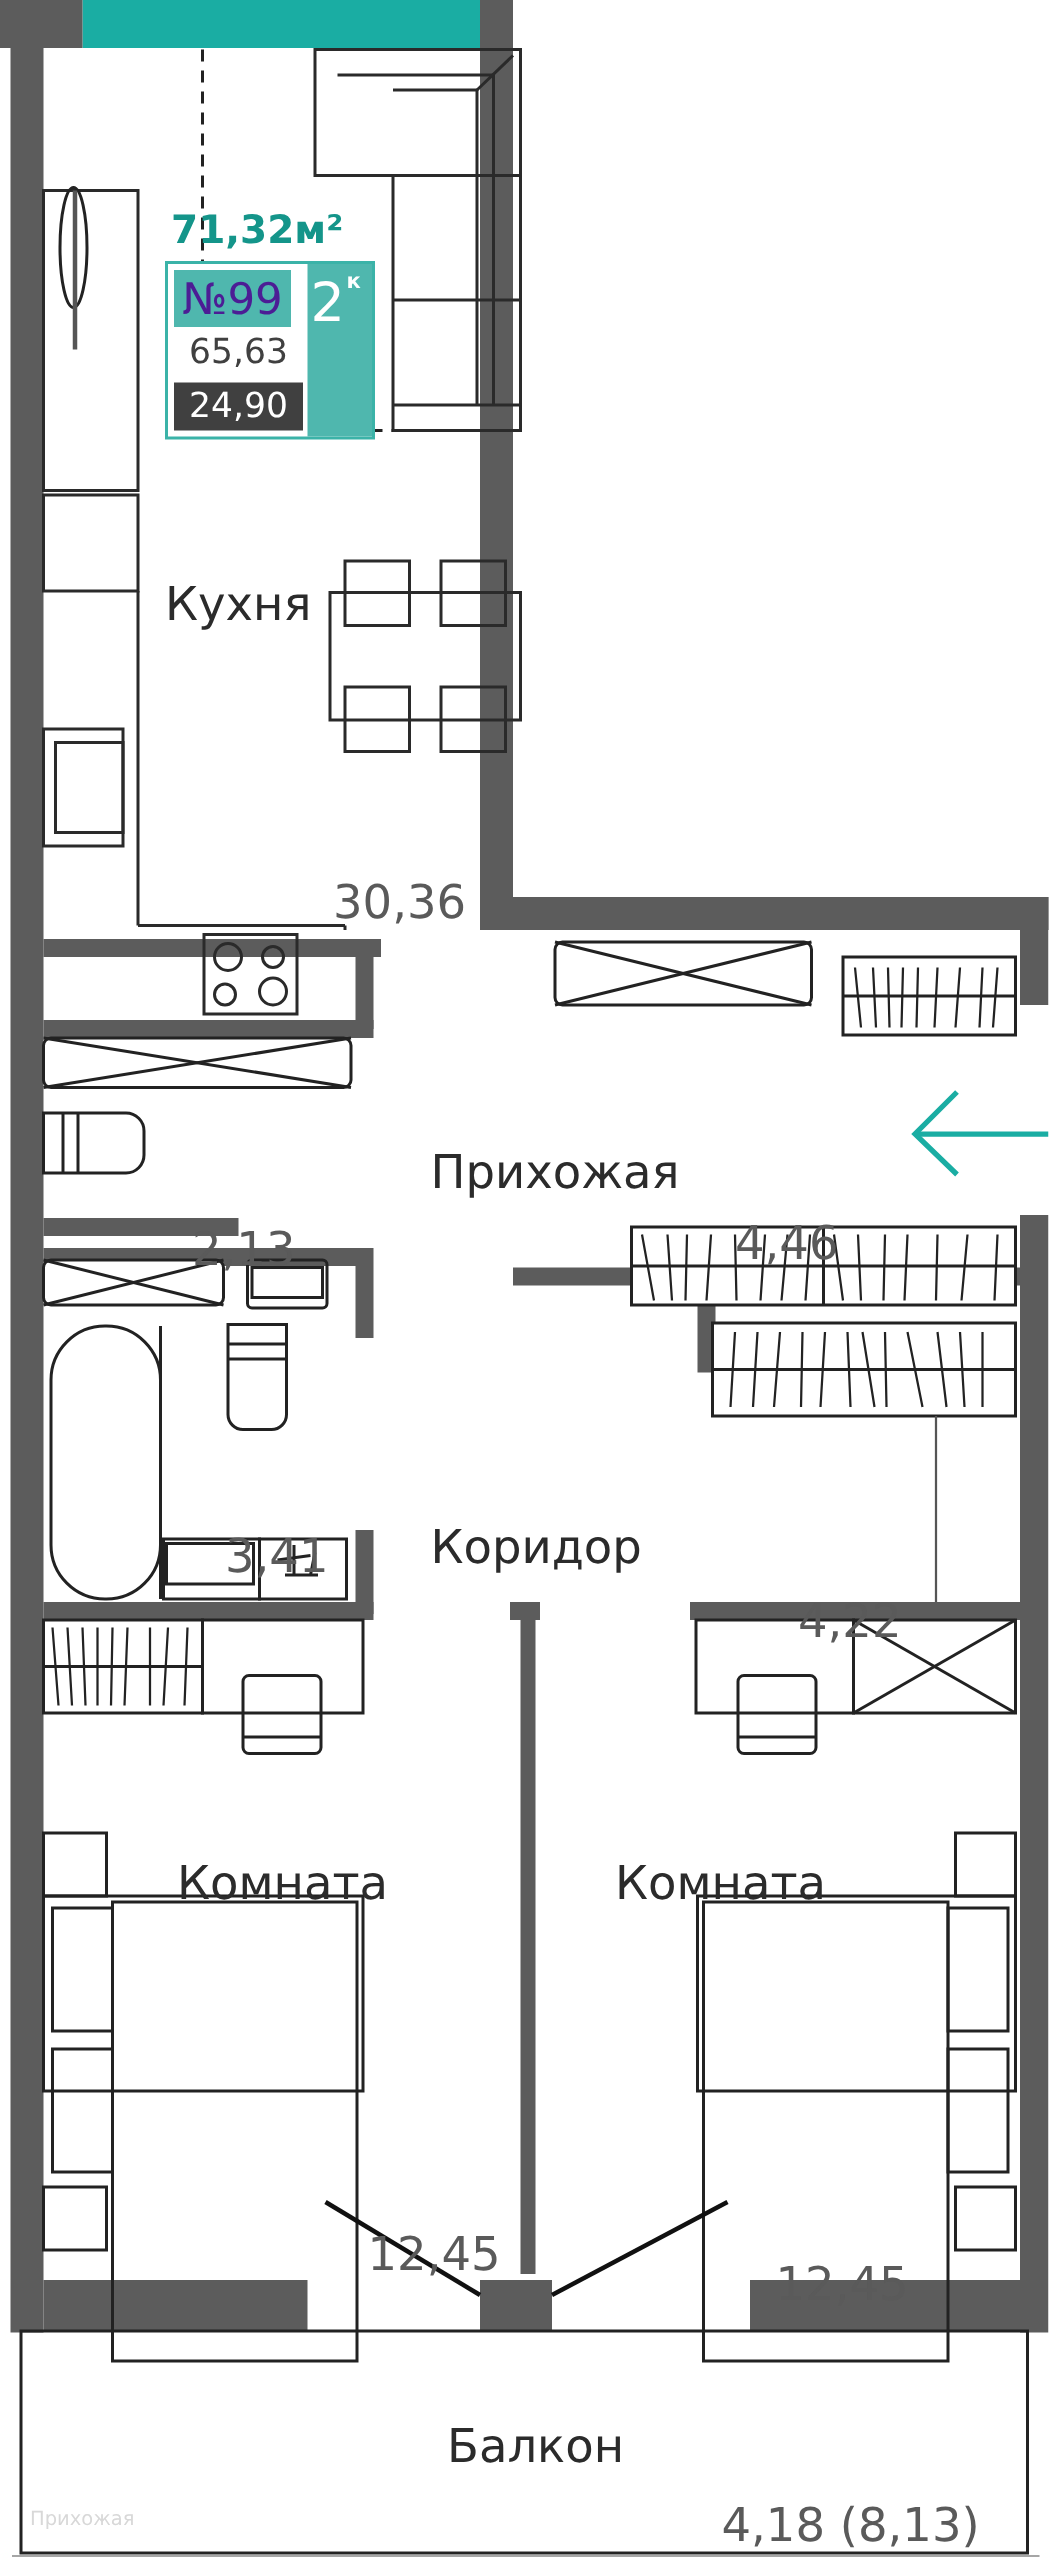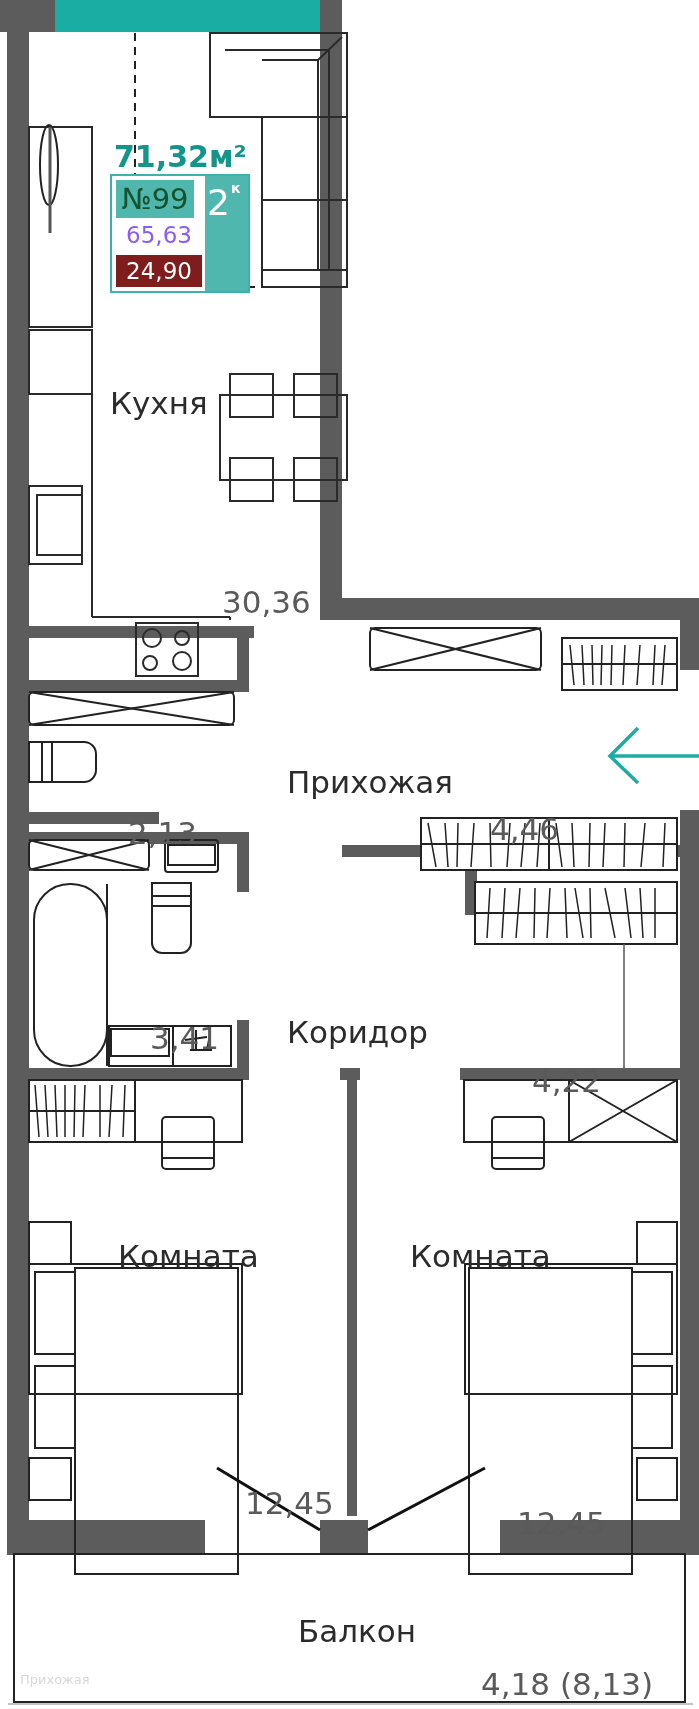--- a/index.html
+++ b/index.html
@@ -1,25 +1,25 @@
 <!DOCTYPE html>
 <html><head>
 <meta charset="utf-8">
 <style>
   html, body { margin:0; padding:0; background:#ffffff; }
   body { width:699px; height:1709px; position:relative; overflow:hidden; font-family:"Liberation Sans", sans-serif; }
   svg.plan { position:absolute; left:0; top:0; }
   .lbl { position:absolute; white-space:nowrap; font-family:"DejaVu Sans", sans-serif;margin-top:38px; }
   .room-name { color:#2b2b2b; font-size:31px; }
   .room-area { color:#5a5a5a; font-size:31px; }
-  .badge-total { position:absolute; left:114px; top:139px; color:#14958a; font-size:30px; font-weight:bold; font-family:"DejaVu Sans", sans-serif; }
+  .badge-total { position:absolute; left:114px; top:139px; color:#14958a; font-size:26px; font-weight:bold; font-family:"DejaVu Sans", sans-serif; }
   .badge-box { position:absolute; left:110px; top:174px; width:140px; height:119px; border:2px solid #3bb3a8; box-sizing:border-box; background:#fff; }
-  .badge-num { position:absolute; left:116px; top:180px; width:78px; height:38px; background:#4fb7ae; color:#14532d; font-size:29px; line-height:38px; text-align:center; font-family:"DejaVu Sans", sans-serif; }
-  .badge-living { position:absolute; left:116px; top:220px; width:86px; height:30px; color:#8b5cf6; font-size:23px; line-height:30px; text-align:center; font-family:"DejaVu Sans", sans-serif; }
-  .badge-kitchen { position:absolute; left:116px; top:255px; width:86px; height:32px; background:#7f1d1d; color:#fff; font-size:23px; line-height:32px; text-align:center; font-family:"DejaVu Sans", sans-serif; }
+  .badge-num { position:absolute; left:116px; top:180px; width:78px; height:38px; background:#4fb7ae; color:#4c1d95; font-size:29px; line-height:38px; text-align:center; font-family:"DejaVu Sans", sans-serif; }
+  .badge-living { position:absolute; left:116px; top:220px; width:86px; height:30px; color:#404040; font-size:23px; line-height:30px; text-align:center; font-family:"DejaVu Sans", sans-serif; }
+  .badge-kitchen { position:absolute; left:116px; top:255px; width:86px; height:32px; background:#404040; color:#fff; font-size:23px; line-height:32px; text-align:center; font-family:"DejaVu Sans", sans-serif; }
   .badge-rooms { position:absolute; left:205px; top:176px; width:43px; height:115px; background:#4fb7ae; color:#fff; font-size:36px; font-family:"DejaVu Sans", sans-serif; }
   .badge-rooms span.n { position:absolute; left:2px; top:6px; }
   .badge-rooms span.k { position:absolute; left:26px; top:4px; font-size:14px; font-weight:bold; }
   .watermark { position:absolute; left:20px; top:1672px; color:#d8d8d8; font-size:13px; font-family:"DejaVu Sans", sans-serif; }
 </style>
 </head>
 <body>
 
 <svg class="plan" width="699" height="1709" viewBox="0 0 699 1709" xmlns="http://www.w3.org/2000/svg">
 

